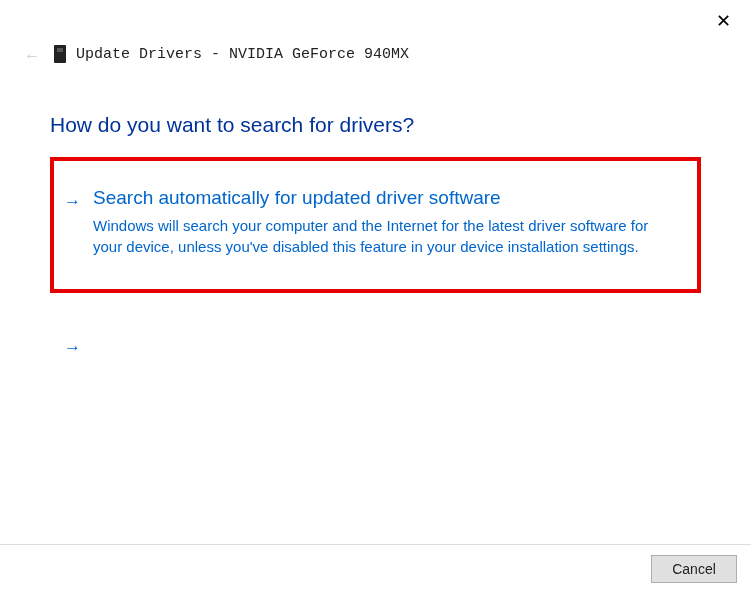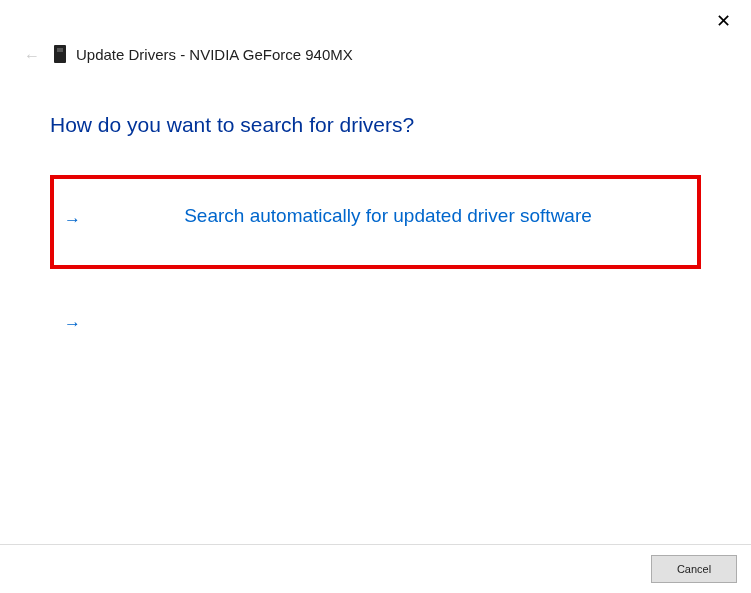--- a/index.html
+++ b/index.html
@@ -50,30 +50,31 @@
       left: 3px;
       right: 3px;
       top: 3px;
       height: 4px;
       background: #555;
     }
     .dialog-title {
       font-size: 15px;
       color: #222;
       font-weight: 400;
+      font-family: Liberation Mono, monospace;
     }
     .main {
       padding: 0 50px;
     }
     .heading {
       font-size: 21px;
       color: #003399;
       font-weight: 400;
       margin-top: 50px;
-      margin-bottom: 38px;
+      margin-bottom: 20px;
       margin-left: 0;
     }
     .option {
       display: flex;
       align-items: flex-start;
       padding: 20px 18px 22px 14px;
       cursor: pointer;
       margin-bottom: 20px;
     }
     .option.highlighted {
@@ -88,21 +89,20 @@
       flex-shrink: 0;
     }
     .option-text {
       flex: 1;
     }
     .option-title {
       color: #0066cc;
       font-size: 19px;
       font-weight: 400;
       margin-bottom: 6px;
-      text-align: center;
     }
     .option-desc {
       color: #0066cc;
       font-size: 15px;
       font-weight: 400;
       line-height: 1.4;
       max-width: 560px;
     }
     .footer {
       position: absolute;
@@ -115,21 +115,21 @@
       justify-content: flex-end;
       align-items: center;
       padding-right: 14px;
       background: #fff;
     }
     .cancel-btn {
       width: 86px;
       height: 28px;
       background: #e1e1e1;
       border: 1px solid #adadad;
-      font-size: 11px;
+      font-size: 14px;
       color: #222;
       cursor: pointer;
       font-family: inherit;
     }
   </style>
 </head>
 <body>
 
 <div class="close-btn">✕</div>
 
@@ -139,20 +139,21 @@
   <span class="dialog-title">Update Drivers - NVIDIA GeForce 940MX</span>
 </div>
 
 <div class="main">
   <div class="heading">How do you want to search for drivers?</div>
 
   <div class="option highlighted">
     <span class="option-arrow">→</span>
     <div class="option-text">
       <div class="option-title">Search automatically for updated driver software</div>
+      <div class="option-desc">Windows will search your computer and the Internet for the latest driver software for your device, unless you've disabled this feature in your device installation settings.</div>
     </div>
   </div>
 
   <div class="option">
     <span class="option-arrow">→</span>
     <div class="option-text">
     </div>
   </div>
 </div>
 

